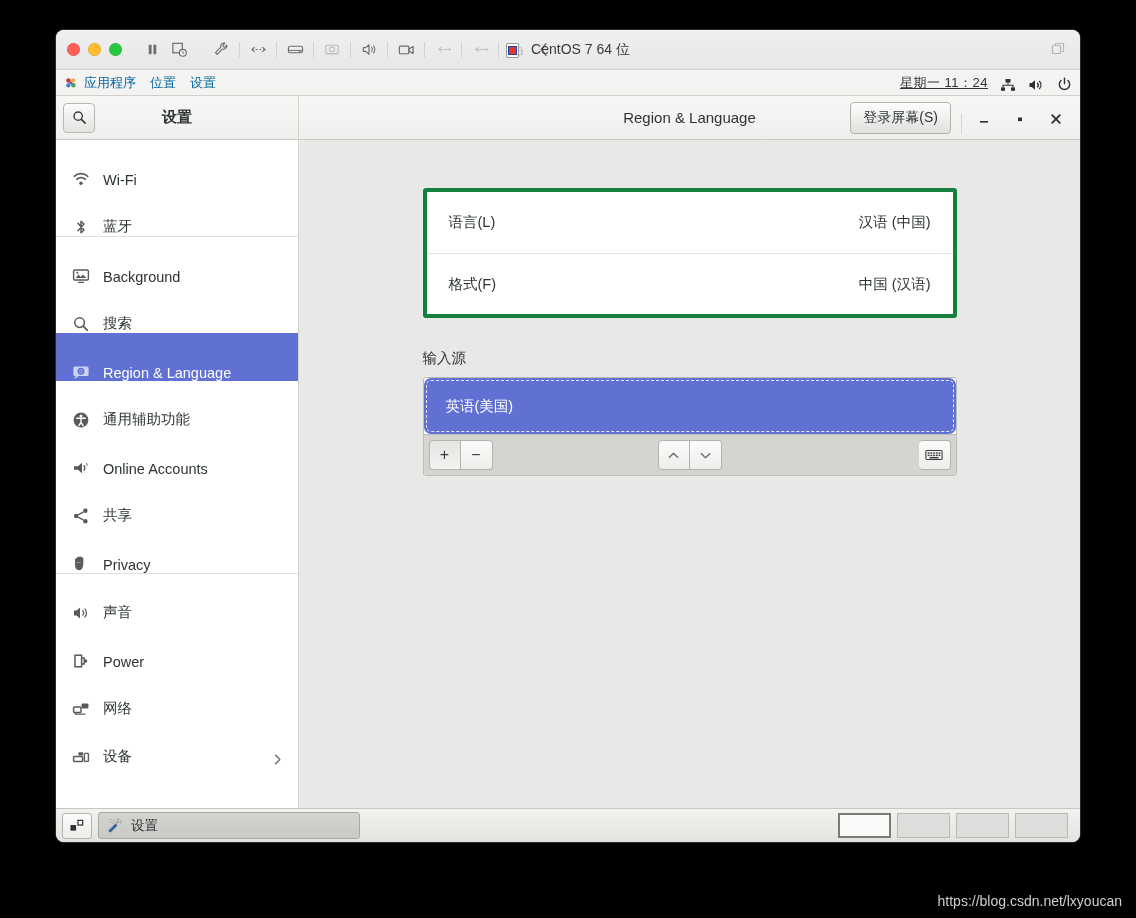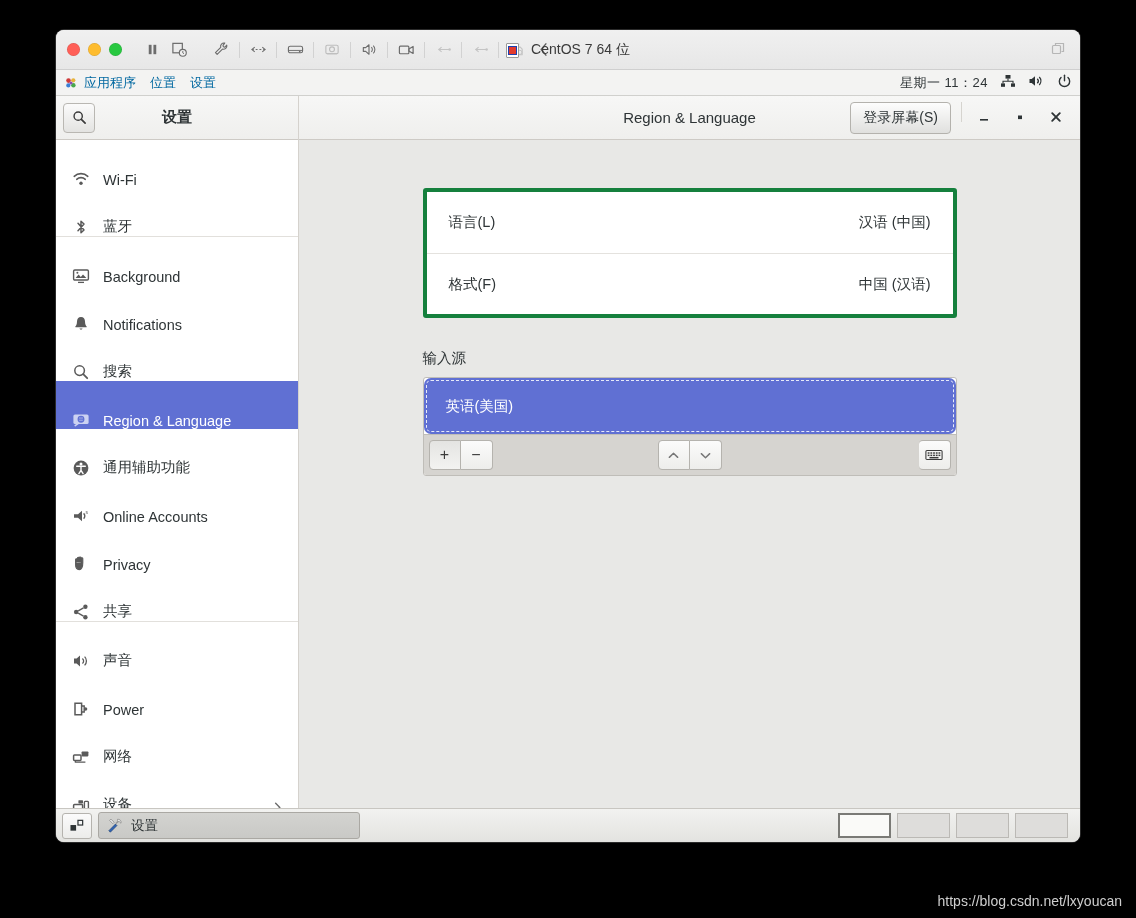--- a/index.html
+++ b/index.html
@@ -67,21 +67,21 @@
     height: 26px; background:#f3f3f2;
     border-bottom:1px solid #d0d0cd;
     display:flex; align-items:center;
     font-size: 13px; color:#2e3436;
     padding: 0 8px;
   }
   .gnome-topbar .left { display:flex; align-items:center; gap: 14px; }
   .gnome-menu { display:flex; align-items:center; gap:6px; cursor:default; }
   .gnome-menu span.lbl { color:#0369a1; }
   .gnome-topbar .spacer { flex:1; }
-  .gnome-topbar .right { display:flex; align-items:flex-start; gap: 12px; }
+  .gnome-topbar .right { display:flex; align-items:flex-end; gap: 12px; text-decoration: underline; }
   .clock { font-size:13px; color:#2e3436; letter-spacing:.5px;}
   .flower {
     width:14px;height:14px;position:relative;display:inline-block;
   }
 
   
   .app {
     position:absolute; left:0; right:0; top: 66px; bottom: 34px;
     display:flex;
     background:#fff;
@@ -134,21 +134,21 @@
     background: linear-gradient(#f7f7f6,#efefed);
     border-bottom: 1px solid #cdcac5;
     display:flex; align-items:center; position:relative;
     padding-right: 6px;
   }
   .content-title {
     position:absolute; left:0; right:0; text-align:center;
     font-size: 15px; color:#2e3436;
     pointer-events:none;
   }
-  .header-right { margin-left:auto; display:flex; align-items:flex-start; gap: 0; z-index:2;}
+  .header-right { margin-left:auto; display:flex; align-items:flex-end; gap: 0; z-index:2;}
   .login-screen-btn {
     background: linear-gradient(#fdfdfd,#e0e0de);
     border:1px solid #b4b2ad; border-radius: 4px;
     font-size: 14px; color:#2e3436;
     padding: 6px 12px; margin-right: 10px;
     font-family:"Liberation Sans", sans-serif;
     white-space: nowrap;
   }
   .wc-sep { width:1px; height:20px; background:#d6d4cf; margin-right:4px;}
   .wc-btn {
@@ -453,29 +453,20 @@
               <svg width="18" height="18" viewBox="0 0 18 18">
                   <rect x="1.6" y="3" width="14.8" height="10" rx="1.2" fill="none" stroke="currentColor" stroke-width="1.4"></rect>
                   <path d="M3.6 11 6.6 7.6 8.8 10l2.2-2.6 3.4 3.6z" fill="currentColor"></path>
                   <circle cx="5.4" cy="5.8" r="1" fill="currentColor"></circle>
                   <path d="M6 15.4h6" stroke="currentColor" stroke-width="1.3"></path>
                 </svg>
             </span>
             <span>Background</span>
           </div>
 
-          <div class="side-item">
-            <span class="ico">
-              <svg width="18" height="18" viewBox="0 0 18 18">
-                  <path d="M9 2c-2.6 0-4 1.9-4 4.4 0 3.2-1.1 4.3-1.7 5.1-.2.3 0 .7.4.7h10.6c.4 0 .6-.4.4-.7-.6-.8-1.7-1.9-1.7-5.1C13 3.9 11.6 2 9 2z" fill="currentColor"></path>
-                  <path d="M7.4 13.6a1.7 1.7 0 0 0 3.2 0" fill="currentColor"></path>
-                </svg>
-            </span>
-            <span>Notifications</span>
-          </div>
 
           <div class="side-item">
             <span class="ico">
               <svg width="18" height="18" viewBox="0 0 18 18">
                   <circle cx="7.6" cy="7.6" r="4.8" fill="none" stroke="currentColor" stroke-width="1.5"></circle>
                   <path d="M11.2 11.2l4 4" stroke="currentColor" stroke-width="1.8" stroke-linecap="round"></path>
                 </svg>
             </span>
             <span>搜索</span>
           </div>
@@ -510,36 +501,36 @@
                   <path d="M11.6 6.4a3.4 3.4 0 0 1 0 5.2" fill="none" stroke="currentColor" stroke-width="1.4"></path>
                   <text x="13.6" y="7.4" font-size="5" fill="currentColor" font-family="Liberation Sans, sans-serif">s</text>
                 </svg>
             </span>
             <span>Online Accounts</span>
           </div>
 
           <div class="side-item">
             <span class="ico">
               <svg width="18" height="18" viewBox="0 0 18 18">
-                  <path d="M3.6 7.5V4.6a.9.9 0 0 1 1.8 0v2.4M5.4 7V3.2a.9.9 0 0 1 1.8 0V7M7.2 7V2.9a.9.9 0 0 1 1.8 0V7M9 7.2V3.6a.9.9 0 0 1 1.8 0v4.2c0 4-1.3 6.8-3.6 6.8-2.1 0-3.6-1.8-3.6-4.6V7.5" fill="currentColor" stroke="currentColor" stroke-width="1.1" stroke-linejoin="round"></path>
-                </svg>
-            </span>
-            <span>Privacy</span>
-          </div>
-
-          <div class="side-item">
-            <span class="ico">
-              <svg width="18" height="18" viewBox="0 0 18 18">
                   <circle cx="13.4" cy="3.8" r="2.2" fill="currentColor"></circle>
                   <circle cx="4.2" cy="9" r="2.3" fill="currentColor"></circle>
                   <circle cx="13.4" cy="14.2" r="2.2" fill="currentColor"></circle>
                   <path d="M6.2 7.9 11.5 4.9M6.2 10.1l5.3 3" stroke="currentColor" stroke-width="1.3"></path>
                 </svg>
             </span>
             <span>共享</span>
+          </div>
+
+          <div class="side-item">
+            <span class="ico">
+              <svg width="18" height="18" viewBox="0 0 18 18">
+                  <path d="M3.6 7.5V4.6a.9.9 0 0 1 1.8 0v2.4M5.4 7V3.2a.9.9 0 0 1 1.8 0V7M7.2 7V2.9a.9.9 0 0 1 1.8 0V7M9 7.2V3.6a.9.9 0 0 1 1.8 0v4.2c0 4-1.3 6.8-3.6 6.8-2.1 0-3.6-1.8-3.6-4.6V7.5" fill="currentColor" stroke="currentColor" stroke-width="1.1" stroke-linejoin="round"></path>
+                </svg>
+            </span>
+            <span>Privacy</span>
           </div>
 
           <div class="side-sep"></div>
 
           <div class="side-item">
             <span class="ico">
               <svg width="18" height="18" viewBox="0 0 18 18">
                   <path d="M2 6.6h2.6L8 3.4v11.2L4.6 11.4H2z" fill="currentColor"></path>
                   <path d="M10.4 6.4a3.4 3.4 0 0 1 0 5.2M12.6 4.6a6.2 6.2 0 0 1 0 8.8" fill="none" stroke="currentColor" stroke-width="1.3"></path>
                 </svg>

